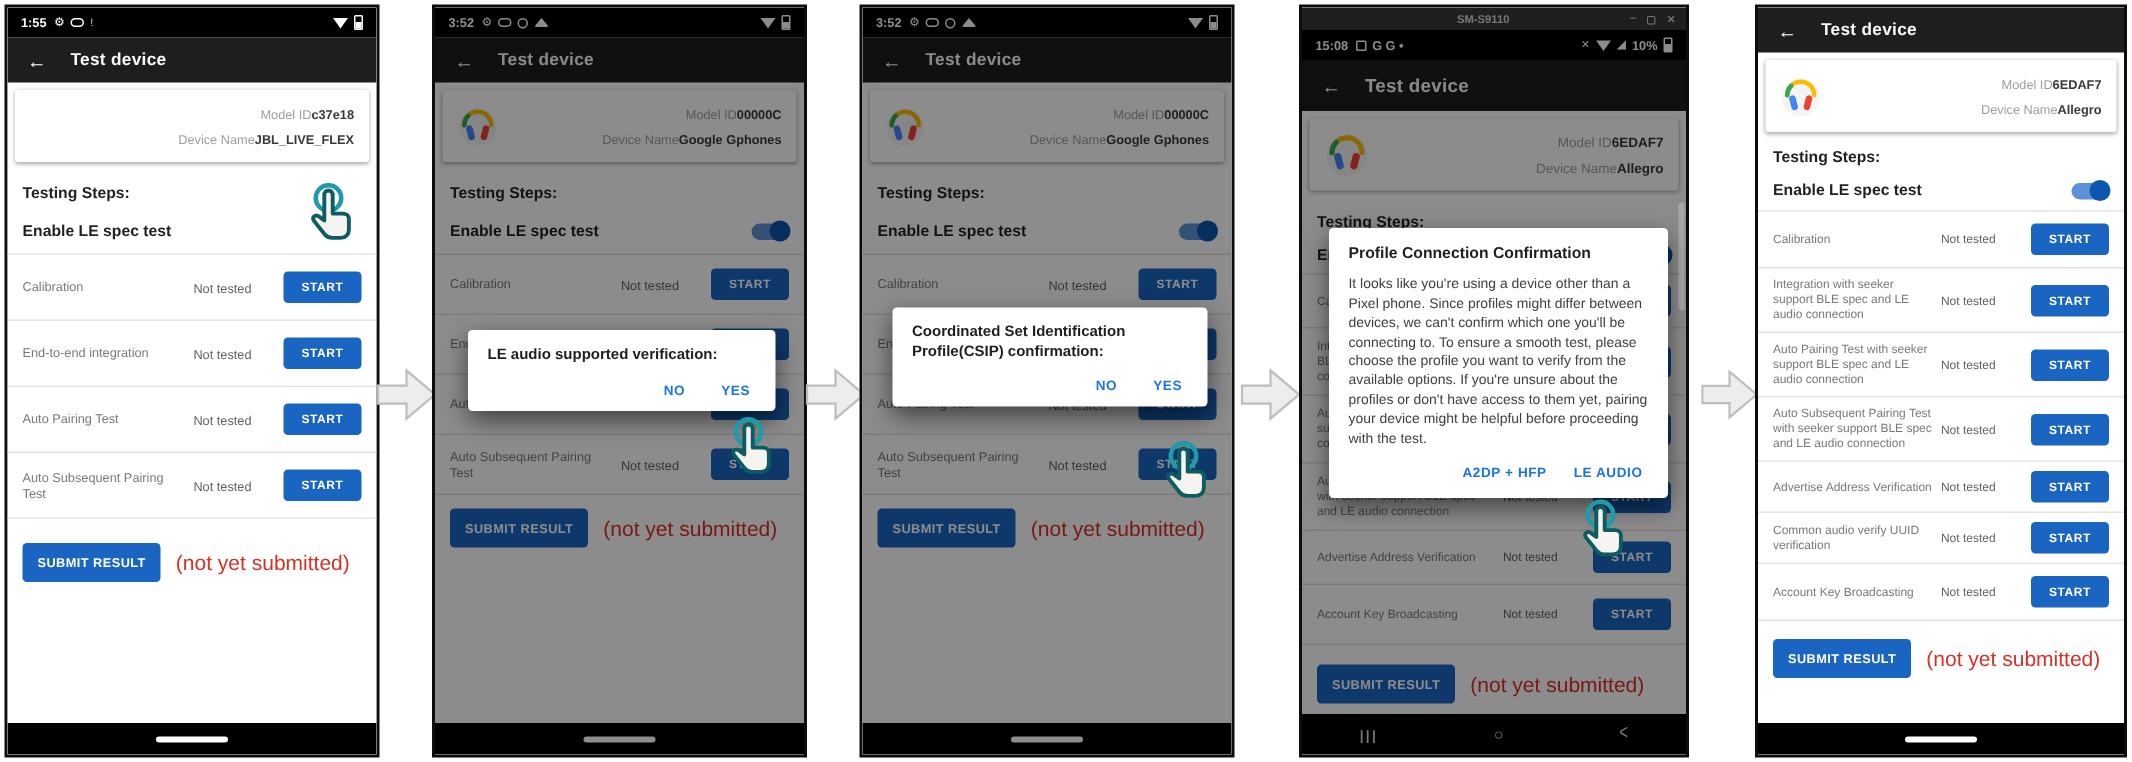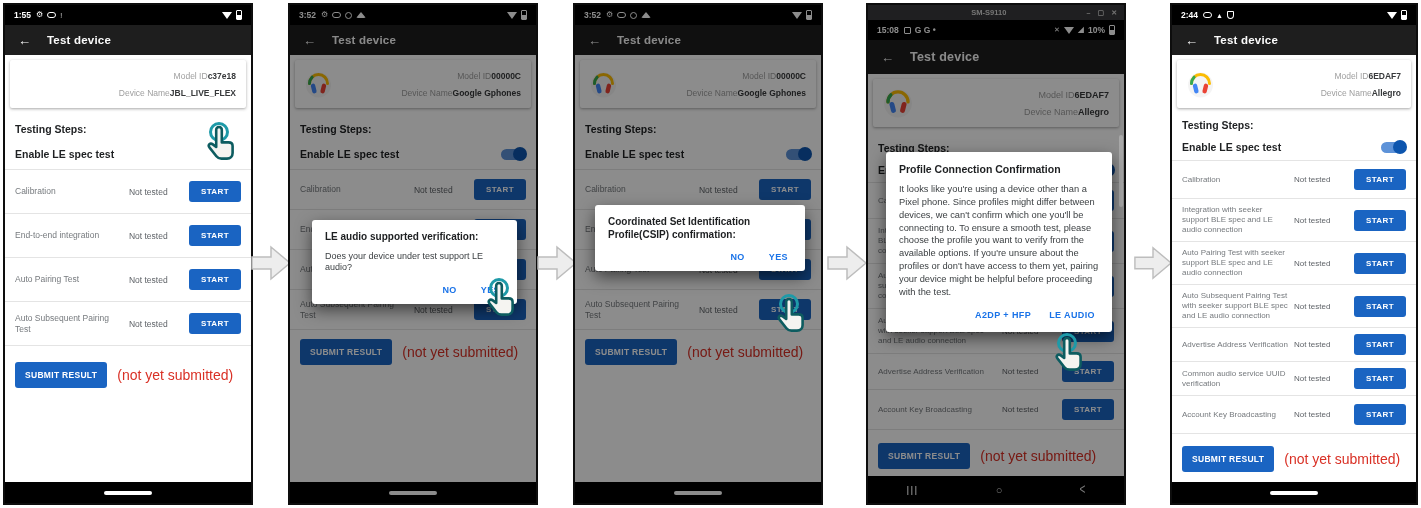--- a/index.html
+++ b/index.html
@@ -252,21 +252,20 @@
       <div class="submit-row" style="margin-top:9px;">
         <button class="btn-submit">SUBMIT RESULT</button>
         <span class="submit-note">(not yet submitted)</span>
       </div>
       <div class="gnav">
           <div class="gpill"></div>
         </div>
       <div class="scrim"></div>
       <div class="dialog" style="left:22px; top:215px; width:205px;">
         <div class="dlg-title">LE audio supported verification:</div>
-        <div class="dlg-body">Does your device under test support LE audio?</div>
         <div class="dlg-actions">
           <button class="dlg-btn">NO</button>
           <button class="dlg-btn">YES</button>
         </div>
       </div>
       <svg class="hand" style="left:193px; top:272px;" width="36" height="48" viewBox="0 0 36 48">
         <circle cx="16" cy="11" r="8.5" fill="none" stroke="#1e9aa8" stroke-width="3"></circle>
         <path d="M16 6 c-1.8 0 -2.8 1.2 -2.8 3 v17 l-3.4 -2.6 c-2.6 -2 -5.4 .6 -3.2 3.2 l6.8 8.6 c1.3 1.6 2.8 2.4 5 2.4 h5.6 c3.4 0 5.6 -2.2 5.6 -5.6 v-7 c0 -2.4 -1.7 -3.6 -4 -3.6 h-6.8 v-12.4 c0 -1.8 -1 -3 -2.8 -3 z" fill="#f5f4f1" stroke="#0d5c60" stroke-width="2.6" stroke-linejoin="round"></path>
       </svg>
     </div>
@@ -476,32 +475,20 @@
       </svg>
     </div>
   </div>
 
   <svg class="flow-arrow" style="left:1133px;" width="40" height="40" viewBox="0 0 42 40">
     <path d="M2 14 h19 v-10 l19 16 -19 16 v-10 h-19 z" fill="#ededed" stroke="#bdbdbd" stroke-width="1.5"></path>
   </svg>
 
   <div class="phone" style="left:1170px; width:248px;">
     <div class="screen">
-      <div class="statusbar">
-        <span>2:44</span>
-        <span class="sb-icons">
-          <span class="ic-oval"></span>
-          <span class="ic-warn">▲</span>
-          <span class="ic-shield"></span>
-        </span>
-        <span class="sb-right">
-          <span class="ic-wifi"></span>
-          <span class="ic-batt"></span>
-        </span>
-      </div>
       <div class="appbar">
         <span class="back">←</span>
         <span class="title">Test device</span>
       </div>
       <div class="card">
         <svg class="hp" width="27" height="27" viewBox="0 0 27 27">
           <circle cx="13.5" cy="14" r="12.5" fill="#f4f4f4"></circle>
           <path d="M4.5 12.5 a9 9 0 0 1 18 0" stroke="#fbbc04" stroke-width="3" fill="none" stroke-linecap="round"></path>
           <path d="M4.5 12.5 a9 9 0 0 1 2.6 -6.3" stroke="#34a853" stroke-width="3" fill="none" stroke-linecap="round"></path>
           <rect x="6.5" y="12.5" width="4.4" height="10" rx="2.2" fill="#4285f4" transform="rotate(-14 8.7 17.5)"></rect>
@@ -543,21 +530,21 @@
           <span class="step-label" style="font-size:8px;">Auto Subsequent Pairing Test with seeker support BLE spec and LE audio connection</span>
           <span class="step-status" style="font-size:8px;">Not tested</span>
           <button class="btn-start">START</button>
         </div>
         <div class="step" style="padding:6px 10px;">
           <span class="step-label" style="font-size:8px;">Advertise Address Verification</span>
           <span class="step-status" style="font-size:8px;">Not tested</span>
           <button class="btn-start">START</button>
         </div>
         <div class="step" style="padding:6px 10px;">
-          <span class="step-label" style="font-size:8px;">Common audio service UUID verification</span>
+          <span class="step-label" style="font-size:8px;">Common audio verify UUID verification</span>
           <span class="step-status" style="font-size:8px;">Not tested</span>
           <button class="btn-start">START</button>
         </div>
         <div class="step" style="padding:8px 10px;">
           <span class="step-label" style="font-size:8px;">Account Key Broadcasting</span>
           <span class="step-status" style="font-size:8px;">Not tested</span>
           <button class="btn-start">START</button>
         </div>
       </div>
       <div class="submit-row" style="margin-top:12px;">

